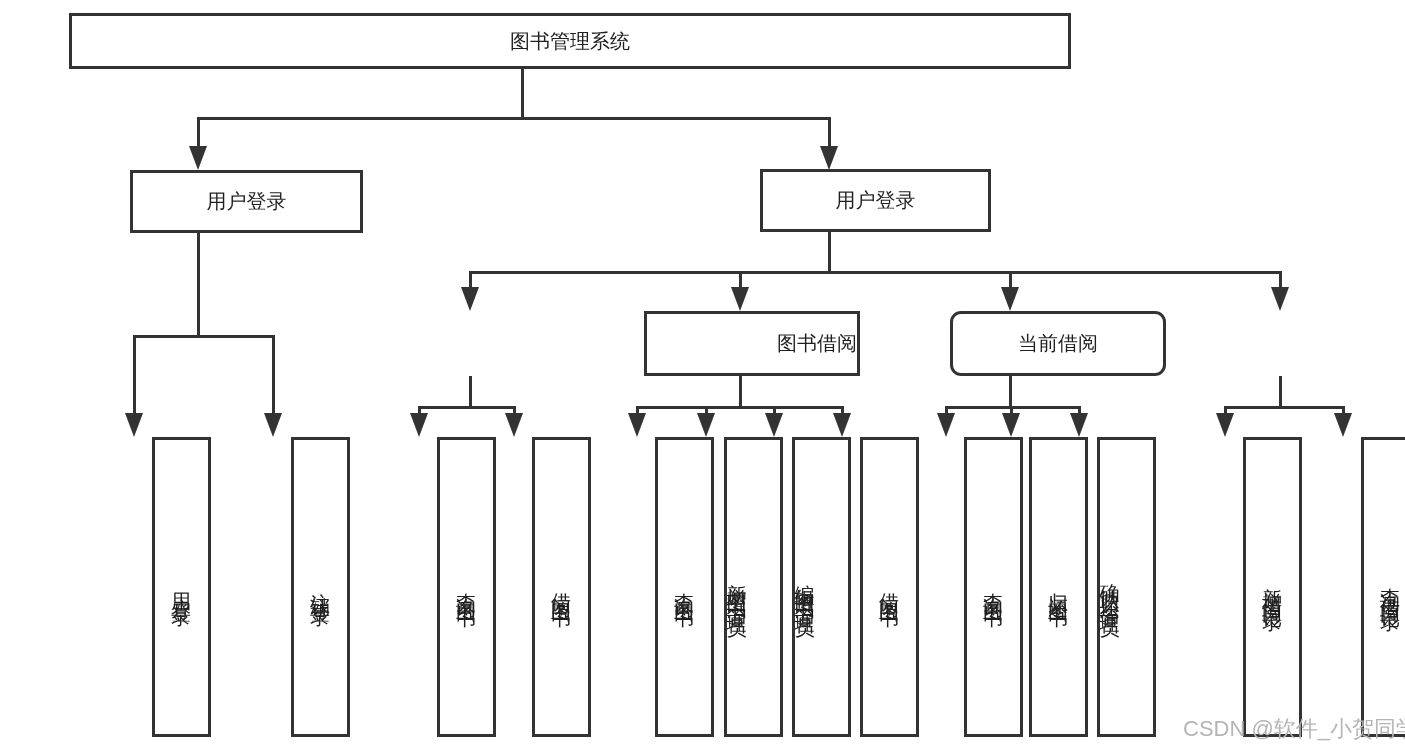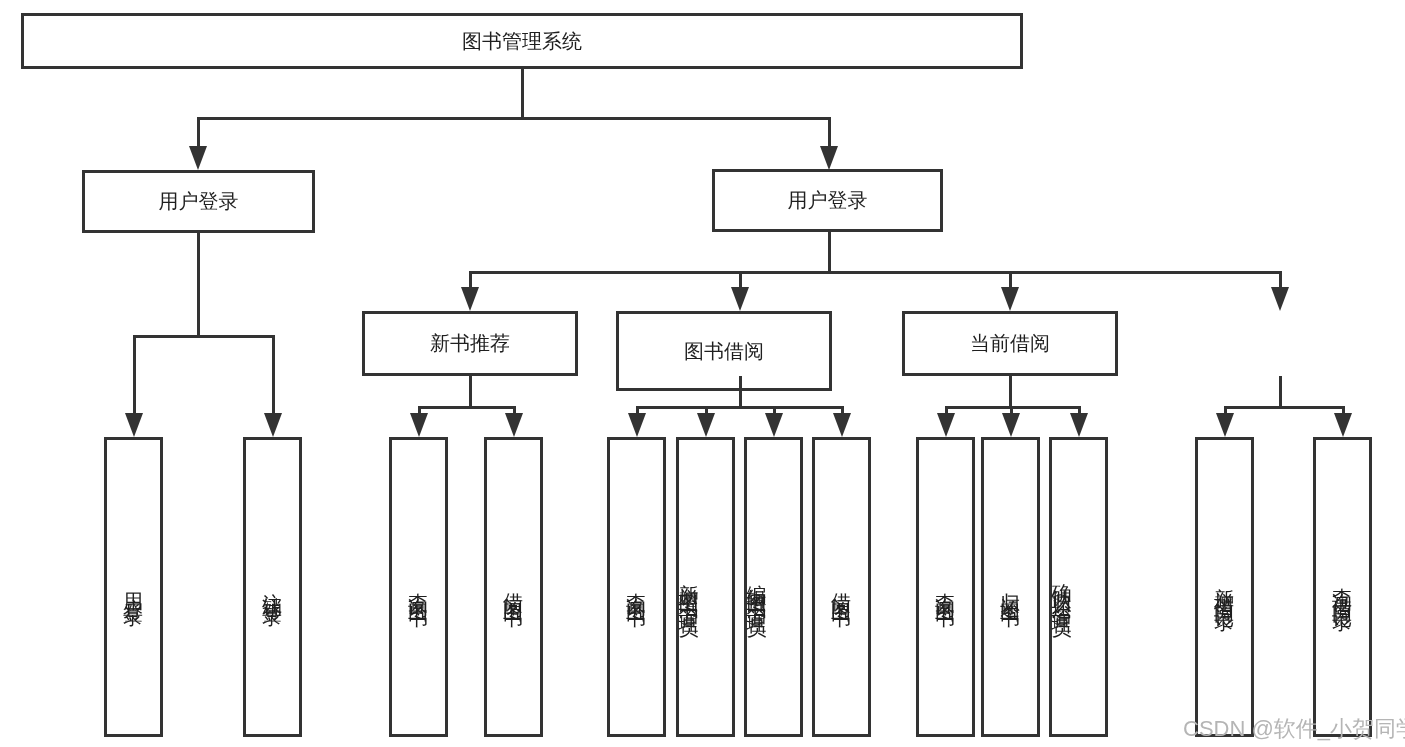--- a/index.html
+++ b/index.html
@@ -6,21 +6,21 @@
   * { box-sizing: border-box; margin:0; padding:0; }
   html,body { background:#ffffff; }
   body { font-family:"Liberation Sans","DejaVu Sans",sans-serif; }
   .canvas {
     position:relative; width:1405px; height:747px; background:#ffffff;
     overflow:hidden; color:var(--text);
   }
   .box {
     position:absolute; background:#ffffff; border:3px solid var(--line);
     display:flex; align-items:center; justify-content:center;
-    font-size:20px; color:var(--text); text-align:center;
+    font-size:20px; color:var(--text); text-align:center;margin-left:48px;
   }
   .vbox span{
     writing-mode:vertical-rl; text-orientation:upright;
     letter-spacing:5px; line-height:1.0; font-size:20px;
   }
   .vbox.top-align { align-items:center; justify-content:flex-start; padding-top:7px; }
   .hline, .vline { position:absolute; background:var(--line); }
   .hline { height:3px; }
   .vline { width:3px; }
   .arrow {
@@ -67,27 +67,24 @@
   <div class="hline" style="left:468.5px;top:271px;width:813px;"></div>
   <div class="vline" style="left:468.5px;top:271px;height:22px;"></div>
   <div class="arrow" style="left:461px;top:287px;"></div>
   <div class="vline" style="left:738.5px;top:271px;height:22px;"></div>
   <div class="arrow" style="left:731px;top:287px;"></div>
   <div class="vline" style="left:1008.5px;top:271px;height:22px;"></div>
   <div class="arrow" style="left:1001px;top:287px;"></div>
   <div class="vline" style="left:1278.5px;top:271px;height:22px;"></div>
   <div class="arrow" style="left:1271px;top:287px;"></div>
 
-  <div class="box" style="left:362px;top:311px;width:216px;height:65px;">
-    <span>新书推荐</span>
-  </div>
-  <div class="box" style="left:616px;top:311px;width:216px;height:80px;">
+  <div class="box" style="left:596px;top:311px;width:216px;height:65px;justify-content:flex-end;">
     <span>图书借阅</span>
   </div>
-  <div class="box" style="left:902px;top:311px;width:216px;height:65px;">
+  <div class="box" style="left:902px;top:311px;width:216px;height:65px;border-radius:11px;">
     <span>当前借阅</span>
   </div>
 
   <div class="vline" style="left:468.5px;top:376px;height:30px;"></div>
   <div class="hline" style="left:417.5px;top:406px;width:98px;"></div>
   <div class="vline" style="left:417.5px;top:406px;height:12px;"></div>
   <div class="arrow" style="left:410px;top:413px;"></div>
   <div class="vline" style="left:512.5px;top:406px;height:12px;"></div>
   <div class="arrow" style="left:505px;top:413px;"></div>
 

